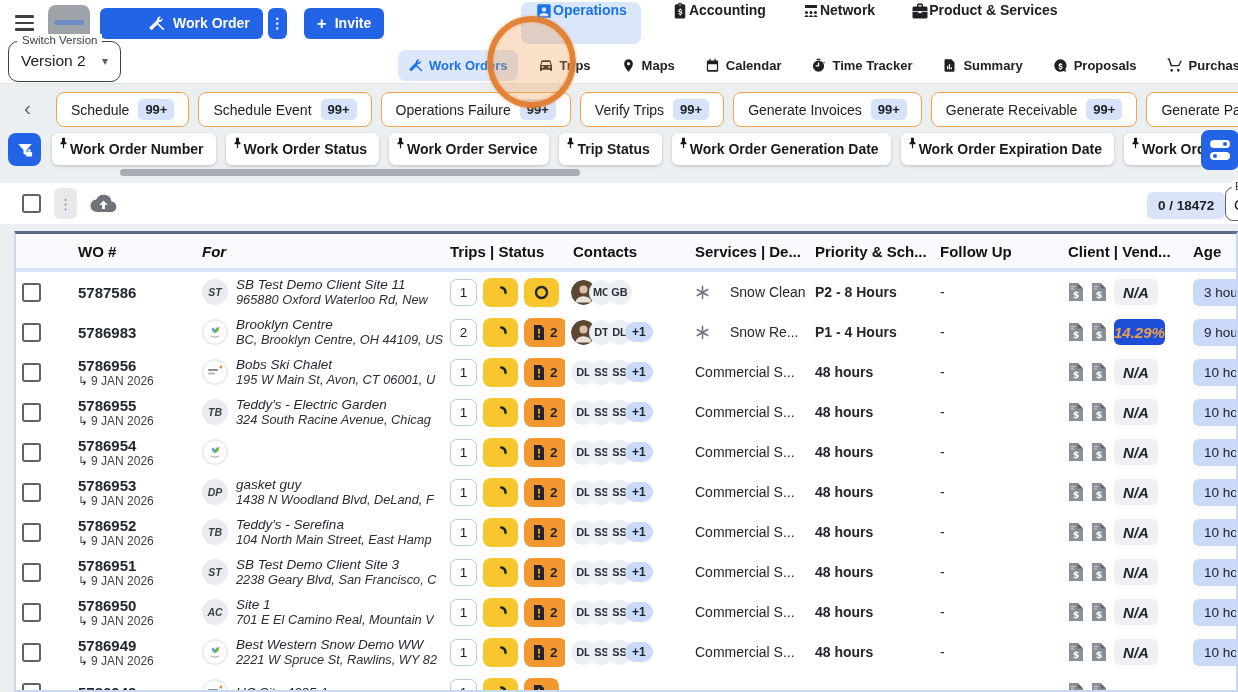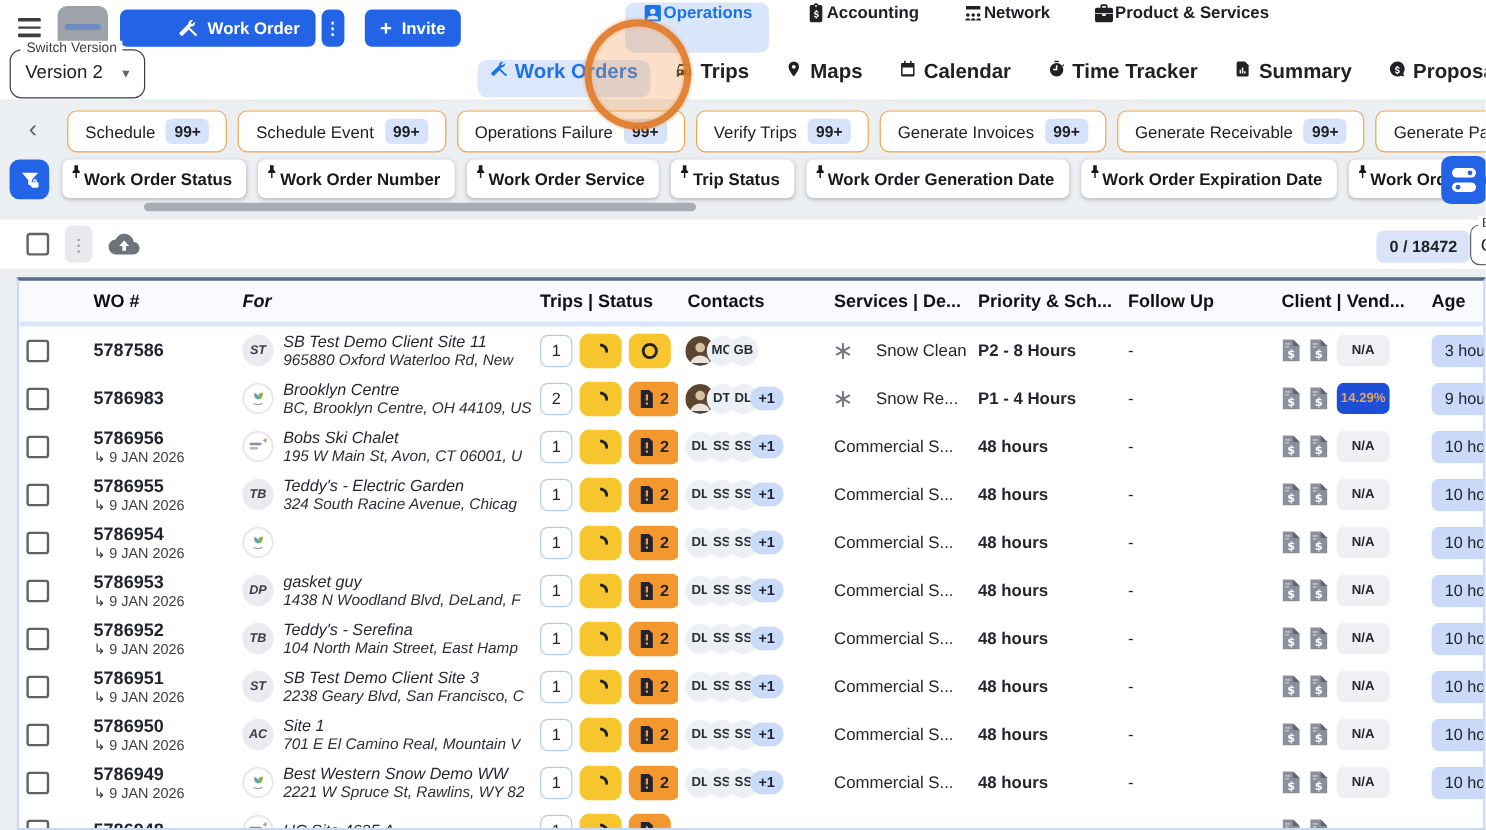--- a/index.html
+++ b/index.html
@@ -22,21 +22,21 @@
   .invite-btn { margin-left:17px; }
   .plus { font-size:17px; font-weight:700; line-height:1; }
 
   .primary-nav { position:absolute; left:521px; top:2px; height:42px; display:flex; align-items:center; gap:24px; }
   .nav-tab { display:flex; align-items:flex-start; gap:0; height:42px; padding:0 6px; border-radius:8px; font-size:14px; font-weight:700; color:#202124; cursor:pointer; white-space:nowrap; }
   .nav-tab.active { background:#DAE6FA; color:#1A73E8; padding:0 14px; }
 
   
   .row2 { position:absolute; left:0; top:46px; width:1238px; height:38px; background:#fff; border-bottom:1px solid #E4E7EA; z-index:4; }
   .subnav { position:absolute; left:398px; top:49px; height:32px; display:flex; align-items:center; gap:10px; z-index:6; }
-  .subnav-item { display:flex; gap:6px; height:31px; padding:0 10px; border-radius:8px; font-size:17px; font-weight:700; color:#202124; cursor:pointer; white-space:nowrap; }
+  .subnav-item { display:flex; align-items:center; gap:6px; height:31px; padding:0 10px; border-radius:8px; font-size:13px; font-weight:700; color:#202124; cursor:pointer; white-space:nowrap; }
   .subnav-item.active { background:#DCE7FB; color:#1A73E8; }
 
   .version-box { position:absolute; left:8px; top:41px; width:113px; height:41px; border:1.6px solid #3C4043; border-radius:10px; background:#fff; z-index:7; }
   .version-box .legend { position:absolute; top:-8px; left:8px; background:#fff; padding:0 5px; font-size:11.5px; color:#3C4043; }
   .version-box .val { display:flex; align-items:center; justify-content:space-between; padding:10px 12px 0 12px; font-size:15.5px; color:#202124; cursor:pointer; }
   .caret { color:#5F6368; font-size:12px; }
 
   
   .band { position:absolute; left:0; top:84px; width:1238px; height:608px; background:#ECEFF2; }
 
@@ -96,21 +96,21 @@
   .b-o { height:29px; background:#F2982F; border-radius:8px; display:flex; align-items:center; gap:5px; padding:0 9px; font-size:13.5px; font-weight:700; color:#1F2430; }
   .contacts-cell { padding-left:6px; }
   .cav { width:25px; height:25px; min-width:25px; border-radius:50%; background:#ECEFF4; display:flex; align-items:center; justify-content:center; font-size:11px; font-weight:700; color:#2B2F36; overflow:hidden; }
   .cav + .cav, .cav + .more, .more { margin-left:-7px; }
   .more { background:#C9DBF8; border-radius:10px; height:20px; padding:0 7px; display:flex; align-items:center; font-size:12px; font-weight:700; color:#1F2430; z-index:1; }
   .svc-cell { gap:20px; }
   .svc-label { font-size:14px; color:#23262B; }
   .prio { font-size:14px; font-weight:700; color:#23262B; }
   .follow { font-size:14px; color:#23262B; }
   .client-cell { gap:7px; }
-  .pct { min-width:44px; height:26px; display:flex; align-items:center; justify-content:center; border-radius:6px; background:#EEF0F4; font-size:11px; font-weight:700; color:#23262B; padding:0 0; }
+  .pct { min-width:44px; height:26px; display:flex; align-items:center; justify-content:center; border-radius:6px; background:#EEF0F4; font-size:15px; font-weight:700; color:#23262B; padding:0 0;font-style:italic; }
   .pct.hl { color:#F0A14B; background:#1d4ed8; }
   .age-badge { background:#C9D9F7; border-radius:6px; height:27px; display:flex; align-items:center; padding:0 11px; font-size:13.5px; font-weight:500; color:#1A1E27; white-space:nowrap; }
 </style>
 </head>
 <body>
 
 <div class="band"></div>
 
 <div class="topbar">
   <div class="burger">
@@ -291,29 +291,29 @@
       <path d="M15.5 14.5v-1.7a2 2 0 0 1 4 0v1.7H18v-1.7a.5.5 0 0 0-1 0v1.7z"></path>
     </svg>
   </div>
 <div class="filters-row" id="filters-row">
     <div class="chip">
       <span class="pin">
         <svg width="9" height="12" viewBox="0 0 12 16" fill="#17191C">
           <path d="M4 1h4v5l2 2v1.5H6.8V15h-1.6V9.5H2V8l2-2z"></path>
         </svg>
       </span>
-      <span>Work Order Status</span>
+      <span>Work Order Number</span>
     </div>
     <div class="chip">
       <span class="pin">
         <svg width="9" height="12" viewBox="0 0 12 16" fill="#17191C">
           <path d="M4 1h4v5l2 2v1.5H6.8V15h-1.6V9.5H2V8l2-2z"></path>
         </svg>
       </span>
-      <span>Work Order Number</span>
+      <span>Work Order Status</span>
     </div>
     <div class="chip">
       <span class="pin">
         <svg width="9" height="12" viewBox="0 0 12 16" fill="#17191C">
           <path d="M4 1h4v5l2 2v1.5H6.8V15h-1.6V9.5H2V8l2-2z"></path>
         </svg>
       </span>
       <span>Work Order Service</span>
     </div>
     <div class="chip">

